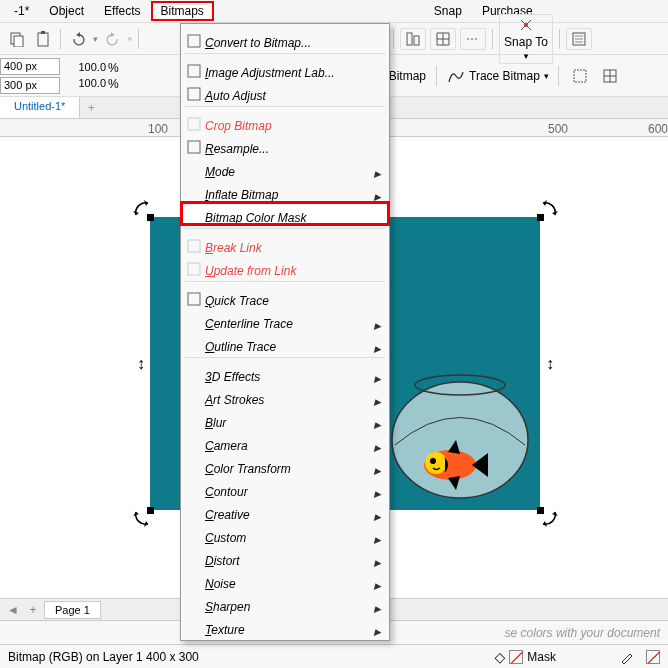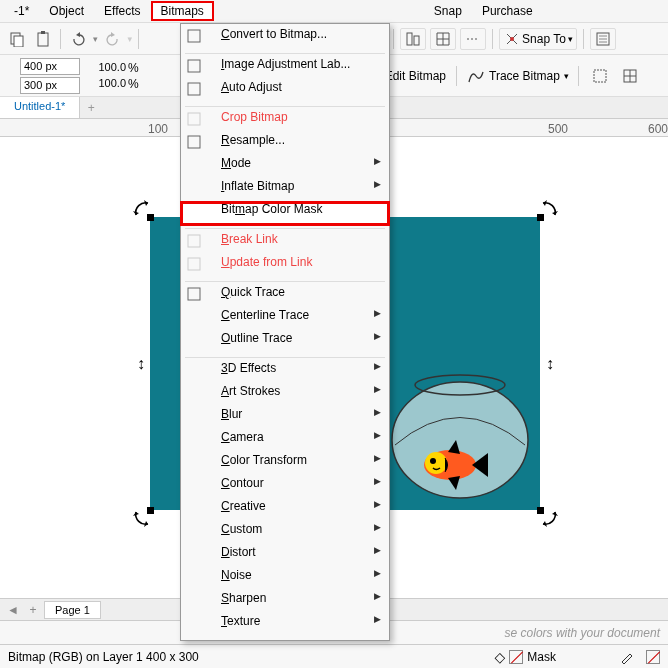--- a/index.html
+++ b/index.html
@@ -3,47 +3,47 @@
 <meta charset="utf-8">
 <style>
   * { box-sizing: border-box; margin: 0; padding: 0; font-family: "Segoe UI", Tahoma, sans-serif; font-size: 12px; }
   body { background: #fff; width: 668px; height: 668px; overflow: hidden; position: relative; }
   .menubar { display: flex; gap: 0; padding: 3px 4px; background: #f5f5f5; border-bottom: 1px solid #ddd; height: 23px; align-items: center; }
   .menubar span { padding: 2px 10px; cursor: default; }
   .menubar .active { background: #fff; border: 2px solid #e00; padding: 1px 8px; text-align: right; }
   .toolbar { display: flex; align-items: center; gap: 4px; padding: 3px 6px; background: #f7f7f7; border-bottom: 1px solid #ddd; height: 32px; }
   .tool-ic { width: 22px; height: 22px; display: flex; align-items: center; justify-content: center; color: #333; }
   .divider { width: 1px; height: 20px; background: #ccc; margin: 0 2px; }
-  .propbar { display: flex; align-items: center; gap: 6px; padding: 4px 20px; background: #f7f7f7; border-bottom: 1px solid #ddd; height: 42px; }
+  .propbar { display: flex; align-items: center; gap: 6px; padding: 4px 0; background: #f7f7f7; border-bottom: 1px solid #ddd; height: 42px; }
   .dim-group { display: flex; flex-direction: column; gap: 2px; }
   .dim-input { width: 60px; height: 17px; border: 1px solid #aaa; padding: 0 3px; font-size: 11px; background: #fff; }
   .pct { font-size: 11px; width: 40px; text-align: right; }
   .tabs { display: flex; background: #eee; border-bottom: 1px solid #ccc; height: 22px; }
   .tab { padding: 3px 14px; background: #fff; border-right: 1px solid #ccc; font-size: 11px; color: #0066b3; }
   .tab-plus { width: 22px; display: flex; align-items: center; justify-content: center; color: #999; }
   .ruler-h { height: 18px; background: #f5f5f5; border-bottom: 1px solid #ccc; position: relative; font-size: 9px; color: #666; }
   .ruler-h .tick { position: absolute; top: 3px; margin-left: 48px; }
   .canvas { position: relative; height: 440px; background: #fff; overflow: hidden; }
   .artwork { position: absolute; left: 150px; top: 80px; width: 390px; height: 293px; background: #0f7a8a; }
   .sel-handle { position: absolute; width: 7px; height: 7px; background: #000; }
   .rot-handle { position: absolute; width: 18px; height: 18px; }
   .rot-handle svg { width: 18px; height: 18px; }
   .move-arrow { position: absolute; font-size: 16px; color: #000; }
   .fishbowl { position: absolute; right: 10px; bottom: 10px; width: 180px; height: 160px; }
   .dropdown { position: absolute; left: 180px; top: 23px; width: 210px; background: #f8f8f8; border: 1px solid #999; box-shadow: 3px 3px 6px rgba(0,0,0,.25); z-index: 50; padding: 3px 0; }
-  .dd-item { display: flex; align-items: flex-start; height: 23px; padding: 0 8px 0 4px; gap: 18px; }
+  .dd-item { display: flex; align-items: flex-end; height: 23px; padding: 0 8px 0 4px; gap: 2px; font-style: italic; }
   .dd-item .ic { width: 18px; height: 18px; display: flex; align-items: center; justify-content: center; }
   .dd-item .lbl { flex: 1; text-decoration: underline; text-decoration-color: transparent; }
   .dd-item .lbl .u { text-decoration: underline; }
   .dd-item.disabled { color: #ef4444; }
   .dd-item .arrow { font-size: 9px; color: #333; }
   .dd-sep { height: 1px; background: #ddd; margin: 3px 4px; }
   .dd-item.hl { outline: 3px solid #e00; outline-offset: -2px; background: #fff; }
   .snap-group { display: flex; align-items: center; gap: 4px; margin-left: auto; }
-  .btn-group { display: flex; align-items: center; gap: 2px; padding: 2px 4px; border: 1px solid #ddd; border-radius: 2px; }
+  .btn-group { display: flex; align-items: center; gap: 2px; padding: 2px 4px; border: 1px solid #ddd; border-radius: 2px; flex-direction: column; }
   .prop-right { display: flex; align-items: center; gap: 8px; margin-left: auto; }
   .trace-label { display: flex; align-items: center; gap: 4px; }
   .bottom-area { position: absolute; bottom: 0; left: 0; right: 0; }
   .page-tabs { display: flex; align-items: center; height: 22px; background: #eee; border-top: 1px solid #ccc; padding: 0 4px; gap: 2px; }
   .page-tab-btn { width: 18px; height: 16px; display: flex; align-items: center; justify-content: center; color: #888; }
   .page-tab { padding: 2px 10px; background: #fff; border: 1px solid #ccc; font-size: 11px; }
   .hint-row { height: 24px; border-top: 1px solid #ccc; background: #f7f7f7; display: flex; align-items: center; padding: 0 8px; color: #999; font-style: italic; font-size: 11px; justify-content: flex-end; gap: 6px; }
   .status { height: 24px; border-top: 1px solid #ccc; background: #f7f7f7; display: flex; align-items: center; padding: 0 8px; font-size: 11px; gap: 12px; }
   .status .fill-none { display: flex; align-items: center; gap: 4px; }
   .none-sw { width: 14px; height: 14px; border: 1px solid #888; position: relative; }

